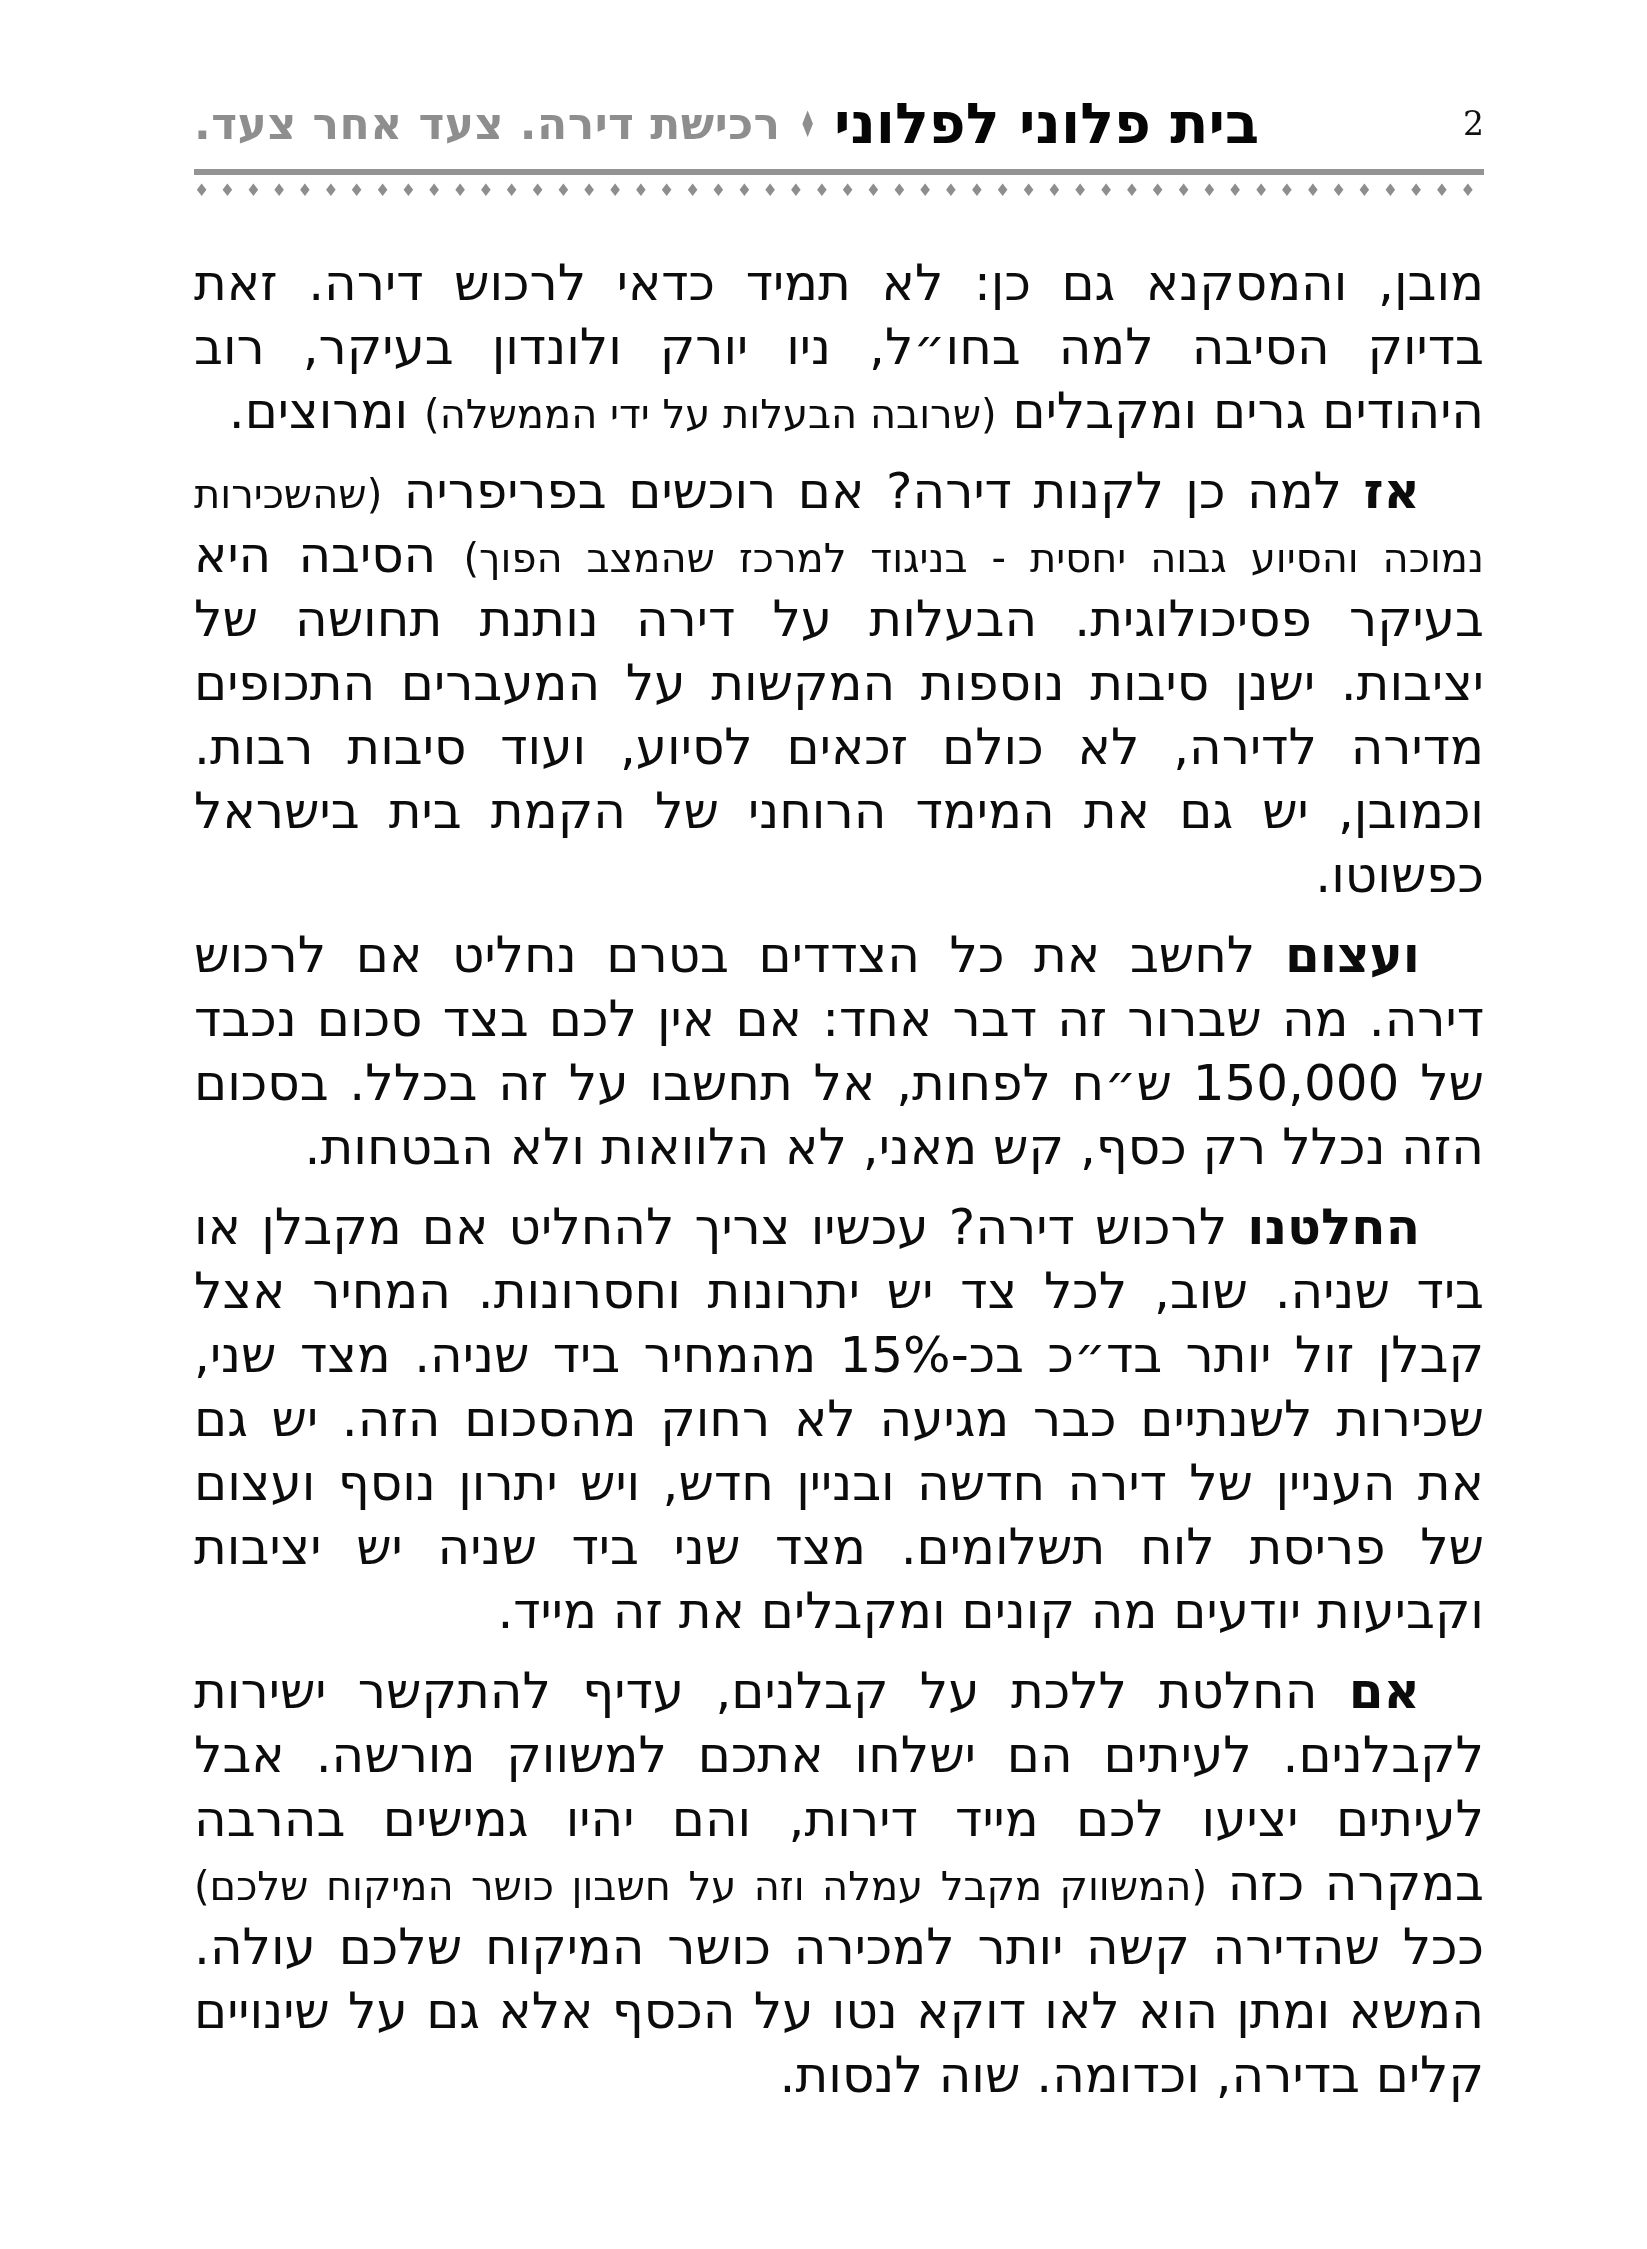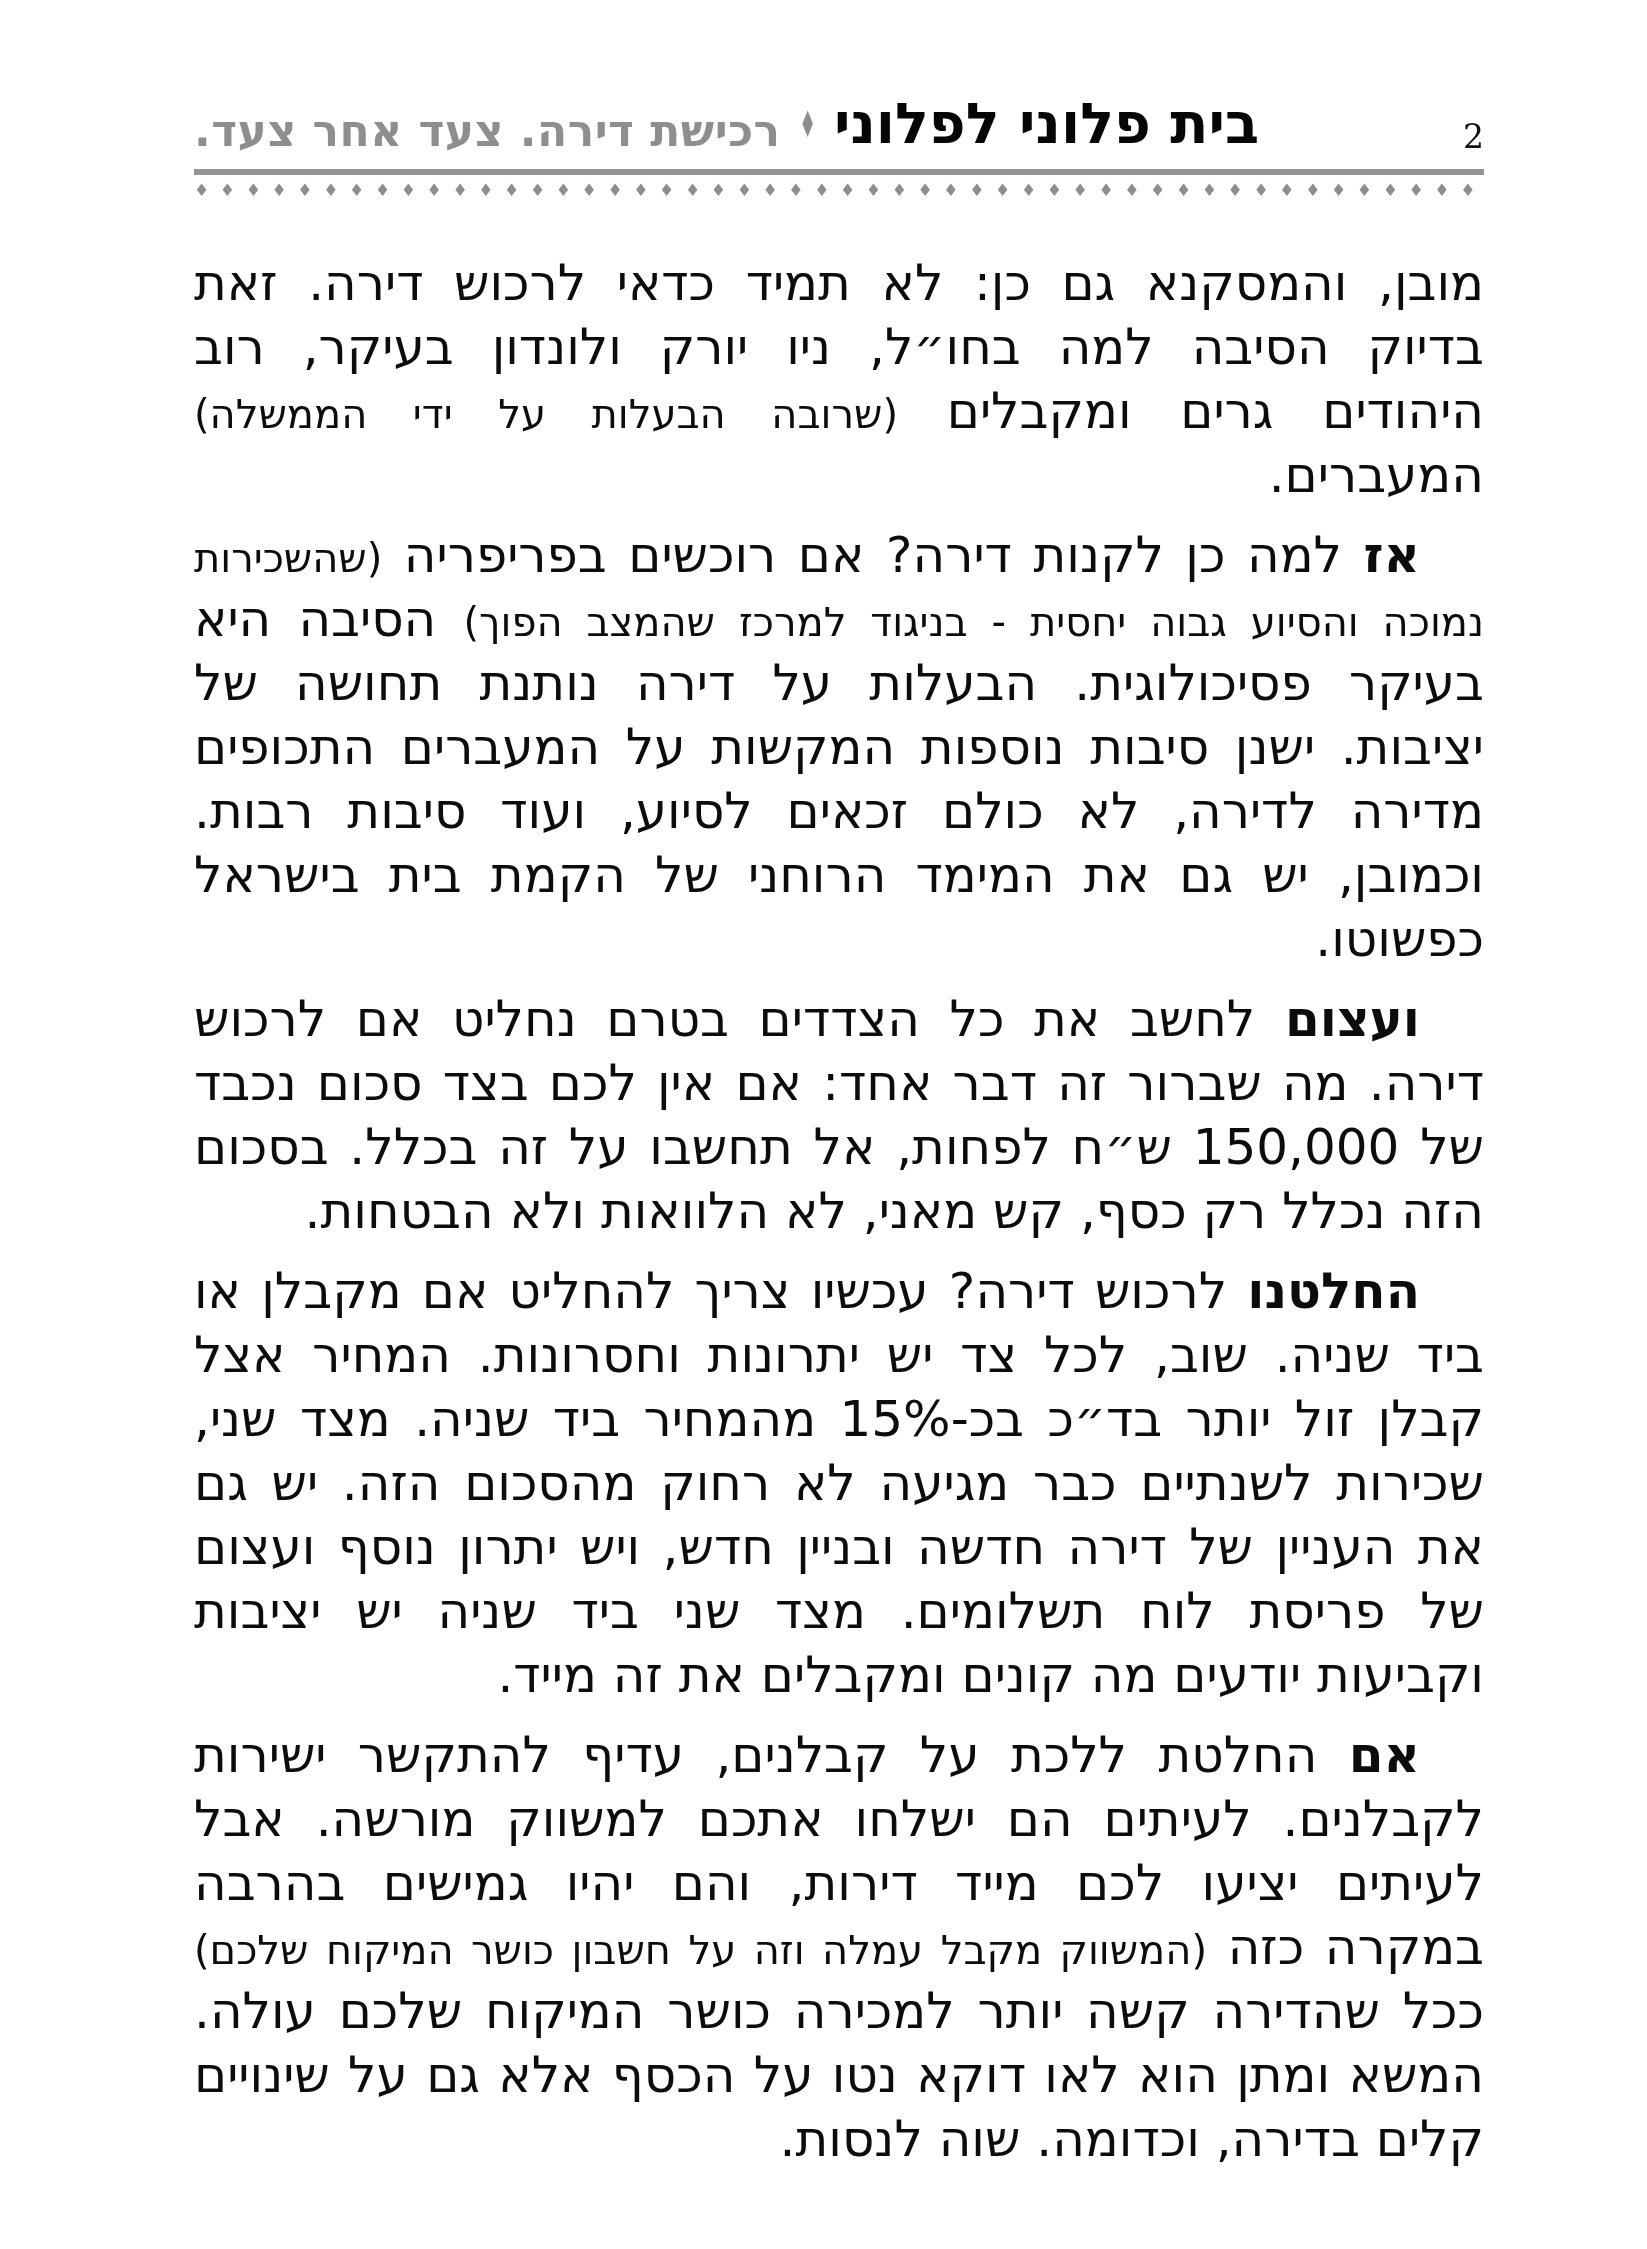--- a/index.html
+++ b/index.html
@@ -17,21 +17,21 @@
   .page{
     box-sizing:border-box;
     width:1648px;height:2250px;
     padding:91px 164px 0 194px;
     background:#ffffff;
   }
   
   .header-line{
     display:flex;
     flex-direction:row;
-    align-items:flex-end;
+    align-items:center;
     white-space:nowrap;
   }
   .chapter{
     color:var(--gray);
     font-weight:700;
     font-size:44px;
     letter-spacing:0.5px;
   }
   .diamond{
     color:var(--gray);
@@ -93,21 +93,21 @@
       <span class="diamond">♦</span>
       <span class="book-title" dir="rtl">בית פלוני לפלוני</span>
       <span class="spacer"></span>
       <span class="pagenum">2</span>
     </div>
     <div class="rule"></div>
     <div class="diamond-row" id="diamond-row">♦♦♦♦♦♦♦♦♦♦♦♦♦♦♦♦♦♦♦♦♦♦♦♦♦♦♦♦♦♦♦♦♦♦♦♦♦♦♦♦♦♦♦♦♦♦♦♦♦♦♦♦♦♦♦♦♦♦♦♦♦♦♦♦</div>
   </header>
 
   <main class="body" id="body-text">
-      <p class="para"><span class="">מובן, והמסקנא גם כן: לא תמיד כדאי לרכוש דירה. זאת בדיוק הסיבה למה בחו״ל, ניו יורק ולונדון בעיקר, רוב היהודים גרים ומקבלים </span><span class=" sm">(שרובה הבעלות על ידי הממשלה)</span><span class=""> המעברים.</span></p>
+      <p class="para"><span class="">מובן, והמסקנא גם כן: לא תמיד כדאי לרכוש דירה. זאת בדיוק הסיבה למה בחו״ל, ניו יורק ולונדון בעיקר, רוב היהודים גרים ומקבלים </span><span class=" sm">(שרובה הבעלות על ידי הממשלה)</span><span class=""> ומרוצים.</span></p>
       <p class="para indent"><span class="b">אז</span><span class=""> למה כן לקנות דירה? אם רוכשים בפריפריה </span><span class=" sm">(שהשכירות נמוכה והסיוע גבוה יחסית - בניגוד למרכז שהמצב הפוך)</span><span class=""> הסיבה היא בעיקר פסיכולוגית. הבעלות על דירה נותנת תחושה של יציבות. ישנן סיבות נוספות המקשות על המעברים התכופים מדירה לדירה, לא כולם זכאים לסיוע, ועוד סיבות רבות. וכמובן, יש גם את המימד הרוחני של הקמת בית בישראל כפשוטו.</span></p>
       <p class="para indent"><span class="b">ועצום</span><span class=""> לחשב את כל הצדדים בטרם נחליט אם לרכוש דירה. מה שברור זה דבר אחד: אם אין לכם בצד סכום נכבד של 150,000 ש״ח לפחות, אל תחשבו על זה בכלל. בסכום הזה נכלל רק כסף, קש מאני, לא הלוואות ולא הבטחות.</span></p>
       <p class="para indent"><span class="b">החלטנו</span><span class=""> לרכוש דירה? עכשיו צריך להחליט אם מקבלן או ביד שניה. שוב, לכל צד יש יתרונות וחסרונות. המחיר אצל קבלן זול יותר בד״כ בכ-15% מהמחיר ביד שניה. מצד שני, שכירות לשנתיים כבר מגיעה לא רחוק מהסכום הזה. יש גם את העניין של דירה חדשה ובניין חדש, ויש יתרון נוסף ועצום של פריסת לוח תשלומים. מצד שני ביד שניה יש יציבות וקביעות יודעים מה קונים ומקבלים את זה מייד.</span></p>
       <p class="para indent"><span class="b">אם</span><span class=""> החלטת ללכת על קבלנים, עדיף להתקשר ישירות לקבלנים. לעיתים הם ישלחו אתכם למשווק מורשה. אבל לעיתים יציעו לכם מייד דירות, והם יהיו גמישים בהרבה במקרה כזה </span><span class=" sm">(המשווק מקבל עמלה וזה על חשבון כושר המיקוח שלכם)</span><span class=""> ככל שהדירה קשה יותר למכירה כושר המיקוח שלכם עולה. המשא ומתן הוא לאו דוקא נטו על הכסף אלא גם על שינויים קלים בדירה, וכדומה. שוה לנסות.</span></p>
     </main>
 
 </div>
 
 
 </body></html>

